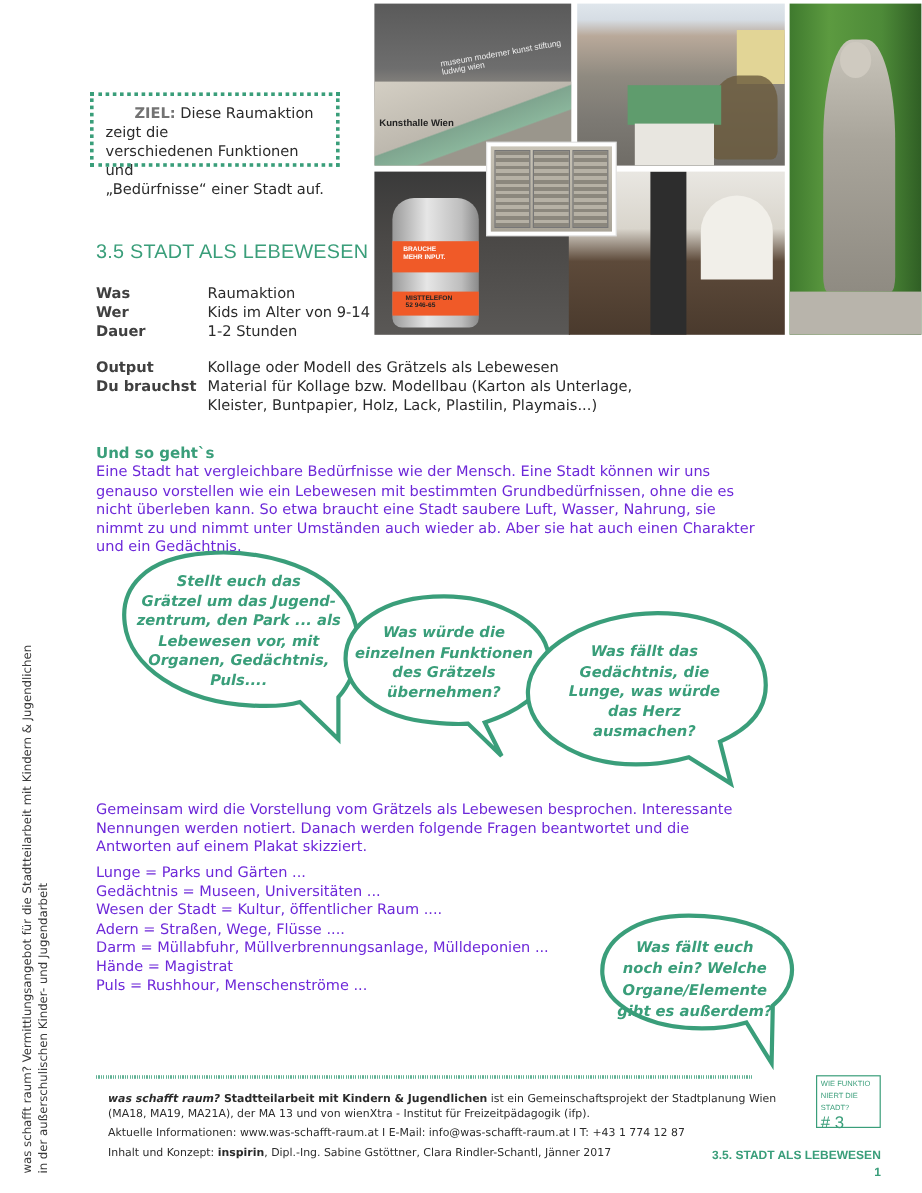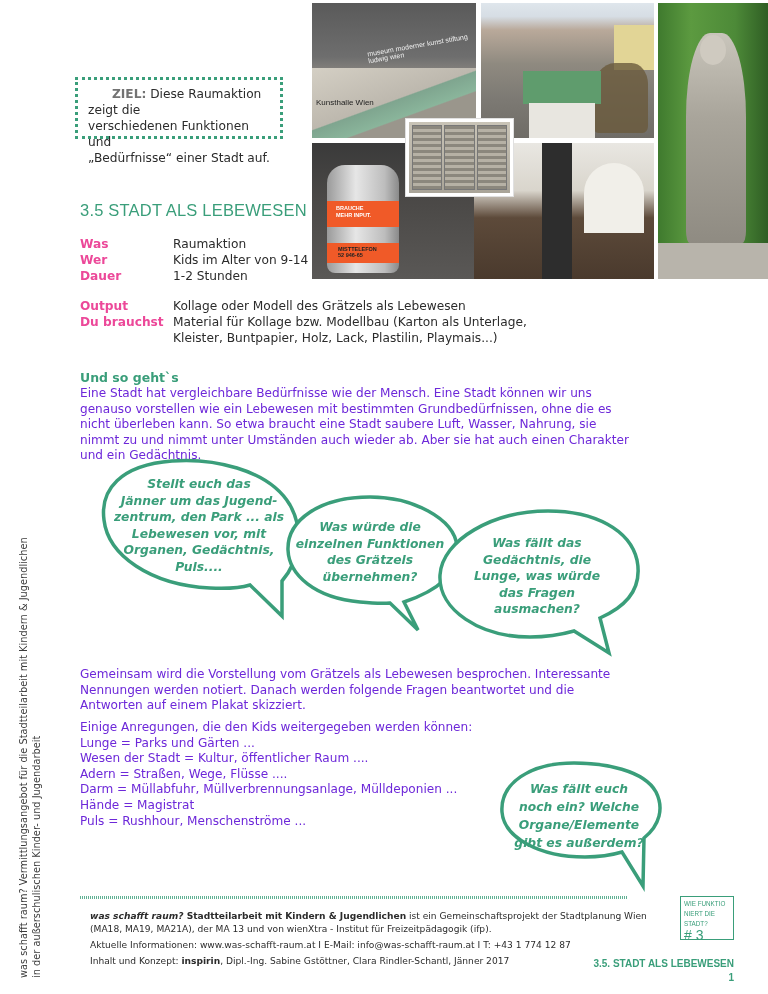--- a/index.html
+++ b/index.html
@@ -17,21 +17,21 @@
     font-size:12.2px; line-height:16px; box-sizing:border-box;
   }
   .goal b { color:#737373;margin-left:24px; }
 
   
   .photo { position:absolute; overflow:hidden; }
   .ph-museum { left:312px; top:3px; width:164px; height:135px;
     background:linear-gradient(180deg,#5a5a5a 0%,#6e6e6e 40%,#9a958c 60%,#c9c4b8 80%,#a29d92 100%); }
   .ph-museum .stairs { position:absolute; left:0; top:65px; width:170px; height:75px;
     background:linear-gradient(160deg,#d4cfc4 0%,#bdb8ae 45%,#7fa58f 46%,#8ab59b 60%,#9a968c 61%); }
-  .ph-museum .sign { position:absolute; left:4px; top:95px; font-size:8px; color:#222; font-weight:normal; font-family:"Liberation Sans",sans-serif; }
+  .ph-museum .sign { position:absolute; left:4px; top:95px; font-size:8px; color:#222; font-weight:bold; font-family:"Liberation Sans",sans-serif; }
   .ph-museum .letters { position:absolute; left:55px; top:38px; font-size:7px; color:#eee; transform:rotate(-10deg); font-family:"Liberation Sans",sans-serif;}
   .ph-city { left:481px; top:3px; width:173px; height:135px;
     background:linear-gradient(180deg,#dfe6ec 0%,#d6dde4 10%,#b9a99a 20%,#8f8a80 45%,#7d7a74 70%,#6f6c66 100%); }
   .ph-city .roof { position:absolute; left:42px; top:68px; width:78px; height:33px; background:#5f9c6d; }
   .ph-city .station { position:absolute; left:48px; top:100px; width:66px; height:35px; background:#e8e6e0; }
   .ph-city .bldg { position:absolute; right:0; top:22px; width:40px; height:45px; background:#e2d596; }
   .ph-city .trees { position:absolute; right:6px; top:60px; width:55px; height:70px; background:#6a5a3c; border-radius:40% 30% 10% 10%; opacity:.8; }
   .ph-statue { left:658px; top:3px; width:110px; height:276px;
     background:linear-gradient(90deg,#3f7a2e 0%,#5c9a40 30%,#4d8a38 70%,#2f5e24 100%); }
   .ph-statue .body { position:absolute; left:28px; top:30px; width:60px; height:210px;
@@ -48,21 +48,21 @@
     background:linear-gradient(180deg,#e9e7e2 0%,#d9d5cc 35%,#5d4a3a 55%,#4a3a2d 100%); }
   .ph-library .pillar { position:absolute; left:68px; top:0; width:30px; height:136px; background:#2d2d2d; }
   .ph-library .arch { position:absolute; left:110px; top:20px; width:60px; height:70px; background:#f1efe9; border-radius:30px 30px 0 0; }
   .ph-panel { left:406px; top:119px; width:107px; height:77px; background:#ffffff; padding:3px; box-sizing:border-box; box-shadow:0 0 0 1px #e0e0e0; }
   .ph-panel .inner { width:100%; height:100%; background:linear-gradient(180deg,#c9c4b7,#a9a498); display:flex; gap:2px; padding:3px; box-sizing:border-box; }
   .ph-panel .col { flex:1; background:repeating-linear-gradient(180deg,#8b877d 0 3px,#b6b1a5 3px 6px); border:1px solid #777; }
 
   
   .title { left:80px; top:201px; font-size:16.5px; color:#3a9e7a; letter-spacing:0.2px; font-family:"Liberation Sans",sans-serif; }
   .meta { left:80px; font-size:12.2px; line-height:16px; }
-  .meta .k { display:inline-block; width:93px; color:#ec4899; font-weight:bold; }
+  .meta .k { display:inline-block; width:93px; color:#404040; font-weight:bold; }
   .meta .v { color:#2b2b2b; }
   .meta .cont { padding-left:93px; }
 
   .subhead { left:80px; top:370px; font-size:12.5px; font-weight:bold; color:#3a9e7a; }
   .para { left:80px; width:552px; font-size:12.1px; line-height:15.6px; color:#6d28d9; }
 
   
   .bubbles { left:0; top:0; width:768px; height:994px; pointer-events:none; }
   .btext { position:absolute; text-align:center; font-style:italic; font-weight:bold; color:#3a9e7a; font-size:12.3px; line-height:16.5px; }
 
@@ -153,51 +153,51 @@
 <svg class="abs bubbles" viewBox="0 0 768 994">
   <g fill="#ffffff" stroke="#3a9e7a" stroke-width="3.5" stroke-linejoin="miter">
     <path d="M 282 581 C 300 560 304 530 290 505 C 268 468 210 458 172 461 C 120 465 100 490 104 520 C 108 555 150 585 210 588 C 230 589 240 588 250 585 L 282 616 Z"></path>
     <path d="M 404 602 C 440 590 460 572 457 546 C 454 518 412 497 370 497 C 320 497 287 520 288 550 C 289 575 315 598 360 602 C 370 603 380 604 390 603 L 418 630 Z"></path>
     <path d="M 600 618 C 630 605 642 585 637 560 C 630 530 595 511 548 511 C 493 511 442 540 440 575 C 438 610 480 637 530 637 C 545 637 560 635 574 631 L 609 653 Z"></path>
     <path d="M 644 838 C 660 825 664 808 656 792 C 644 770 604 763 574 763 C 530 763 500 783 502 812 C 504 838 540 857 585 857 C 598 857 612 855 622 852 L 643 886 Z"></path>
   </g>
 </svg>
 <div class="btext" style="left:112px;top:476px;width:174px">
   <div>Stellt euch das</div>
-  <div>Jänner um das Jugend-</div>
+  <div>Grätzel um das Jugend-</div>
   <div>zentrum, den Park ... als</div>
   <div>Lebewesen vor, mit</div>
   <div>Organen, Gedächtnis,</div>
   <div>Puls....</div>
 </div>
 <div class="btext" style="left:290px;top:519px;width:160px">
   <div>Was würde die</div>
   <div>einzelnen Funktionen</div>
   <div>des Grätzels</div>
   <div>übernehmen?</div>
 </div>
 <div class="btext" style="left:452px;top:535px;width:170px">
   <div>Was fällt das</div>
   <div>Gedächtnis, die</div>
   <div>Lunge, was würde</div>
-  <div>das Fragen</div>
+  <div>das Herz</div>
   <div>ausmachen?</div>
 </div>
 <div class="btext" style="left:504px;top:780px;width:150px;line-height:18px">
   <div>Was fällt euch</div>
   <div>noch ein? Welche</div>
   <div>Organe/Elemente</div>
   <div>gibt es außerdem?</div>
 </div>
 
 <div class="abs para" style="top:667px">Gemeinsam wird die Vorstellung vom Grätzels als Lebewesen besprochen. Interessante Nennungen werden notiert. Danach werden folgende Fragen beantwortet und die Antworten auf einem Plakat skizziert.</div>
 
 <div class="abs para" style="top:720px;width:420px">
-  <div>Einige Anregungen, die den Kids weitergegeben werden können:</div>
   <div>Lunge = Parks und Gärten ...</div>
+  <div>Gedächtnis = Museen, Universitäten ...</div>
   <div>Wesen der Stadt = Kultur, öffentlicher Raum ....</div>
   <div>Adern = Straßen, Wege, Flüsse ....</div>
   <div>Darm = Müllabfuhr, Müllverbrennungsanlage, Mülldeponien ...</div>
   <div>Hände = Magistrat</div>
   <div>Puls = Rushhour, Menschenströme ...</div>
 </div>
 
 <div class="abs vert">
   <div>was schafft raum? Vermittlungsangebot für die Stadtteilarbeit mit Kindern &amp; Jugendlichen</div>
   <div>in der außerschulischen Kinder- und Jugendarbeit</div>

